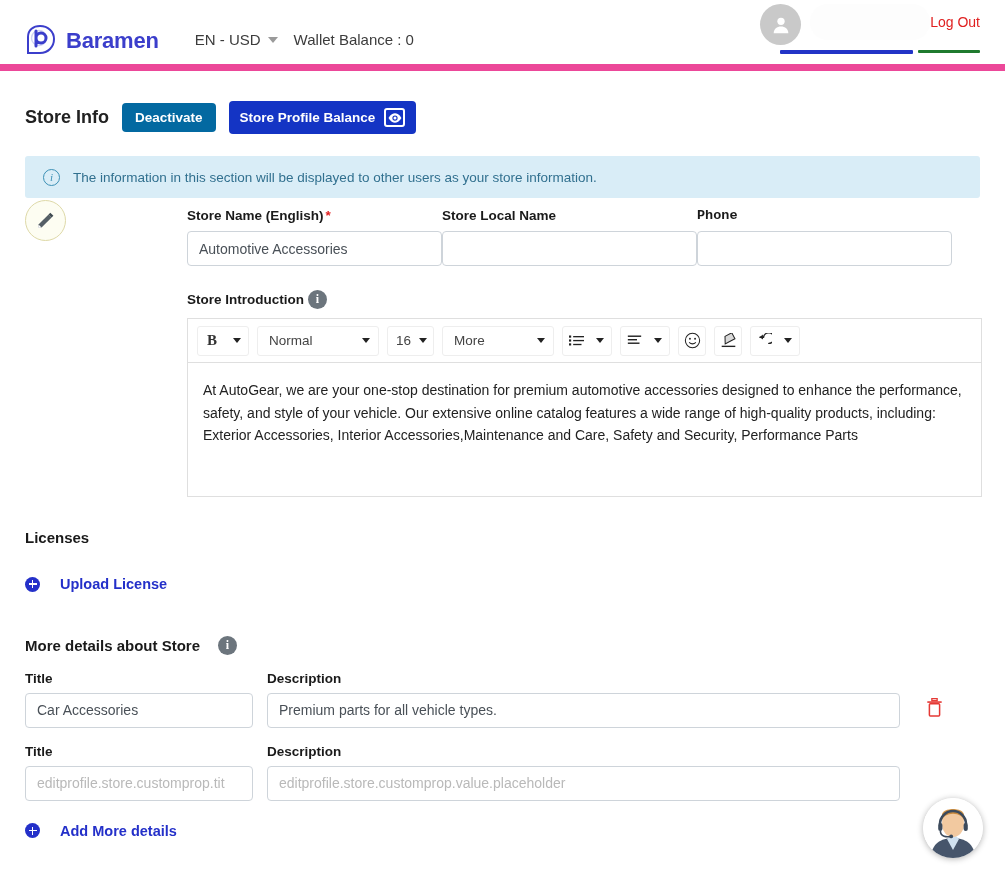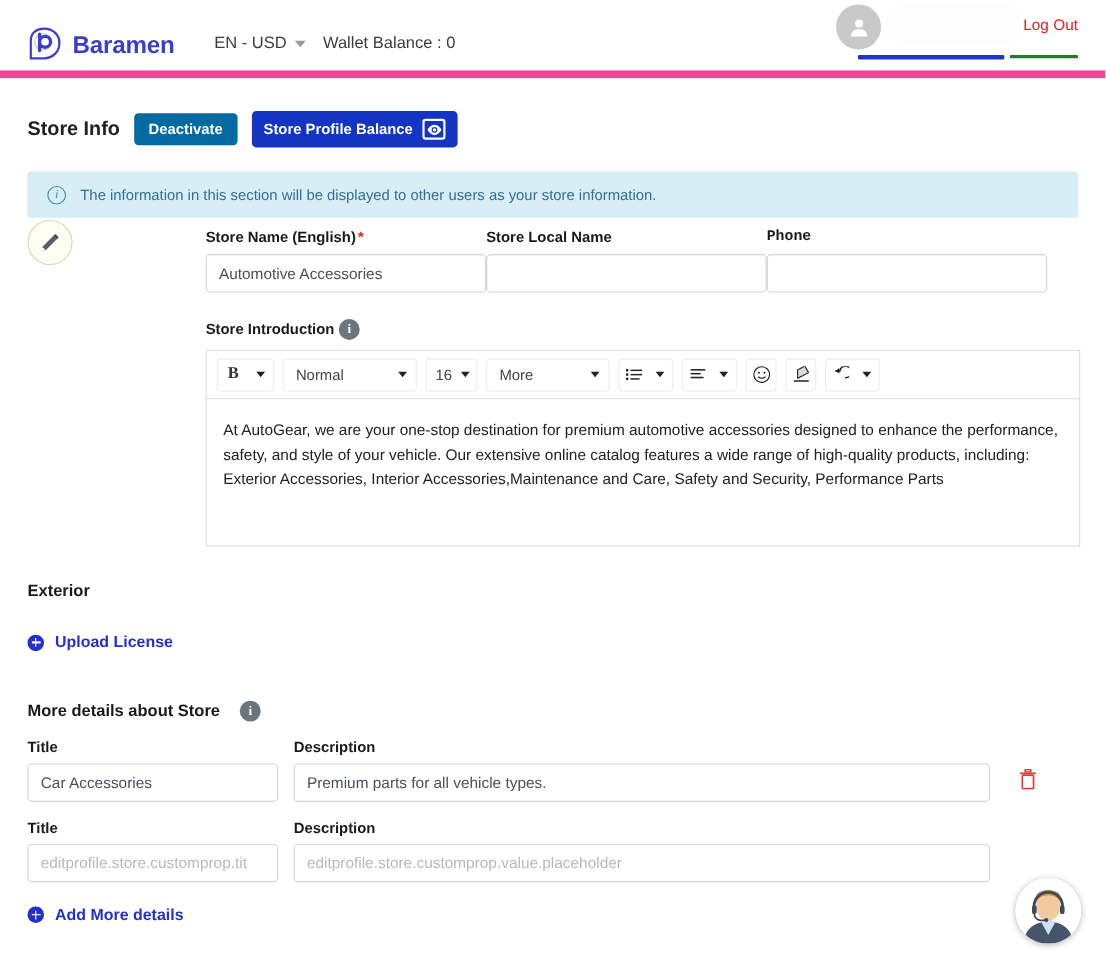--- a/index.html
+++ b/index.html
@@ -302,21 +302,21 @@
   
   .sec-title {
     font-size: 15px;
     font-weight: bold;
     color: #1a1a1a;
     margin-top: 32px;
   }
   .link-add {
     display: inline-flex;
     align-items: center;
-    gap: 10px;
+    gap: 20px;
     color: #2430c9;
     font-size: 14.5px;
     font-weight: bold;
     margin-top: 30px;
     cursor: pointer;
   }
   .plus-circle {
     width: 15px; height: 15px;
     border-radius: 50%;
     background: #2430c9;
@@ -562,21 +562,21 @@
           </div>
 
         </div>
         <div class="editor-body">At AutoGear, we are your one-stop destination for premium automotive accessories designed to enhance the performance, safety, and style of your vehicle. Our extensive online catalog features a wide range of high-quality products, including: Exterior Accessories, Interior Accessories,Maintenance and Care, Safety and Security, Performance Parts</div>
       </div>
 
     </div>
   </div>
 
   
-  <div class="sec-title">Exterior</div>
+  <div class="sec-title">Licenses</div>
   <div class="link-add">
     <span class="plus-circle"></span>
     <span>Upload License</span>
   </div>
 
   
   <div class="more-head">
     <span class="more-title">More details about Store</span>
     <span class="info-circle-gray">i</span>
   </div>

